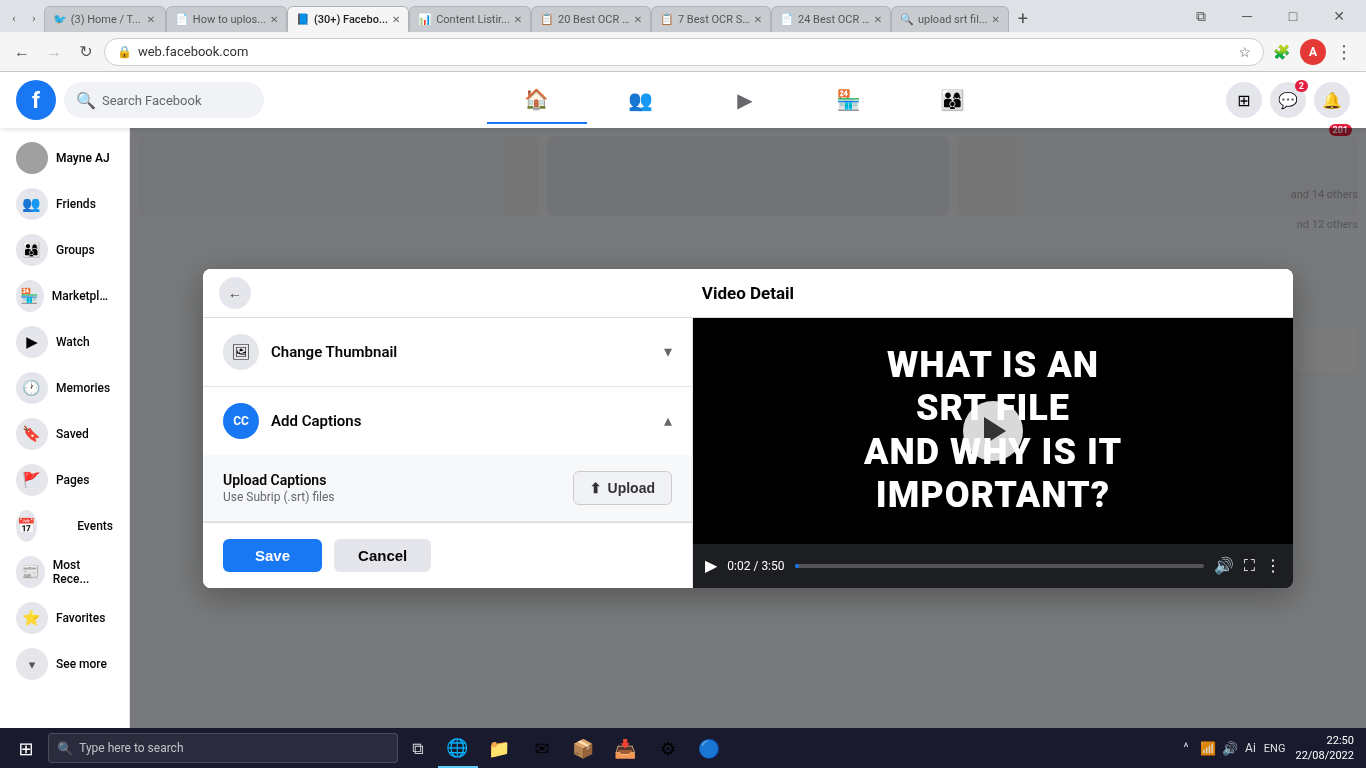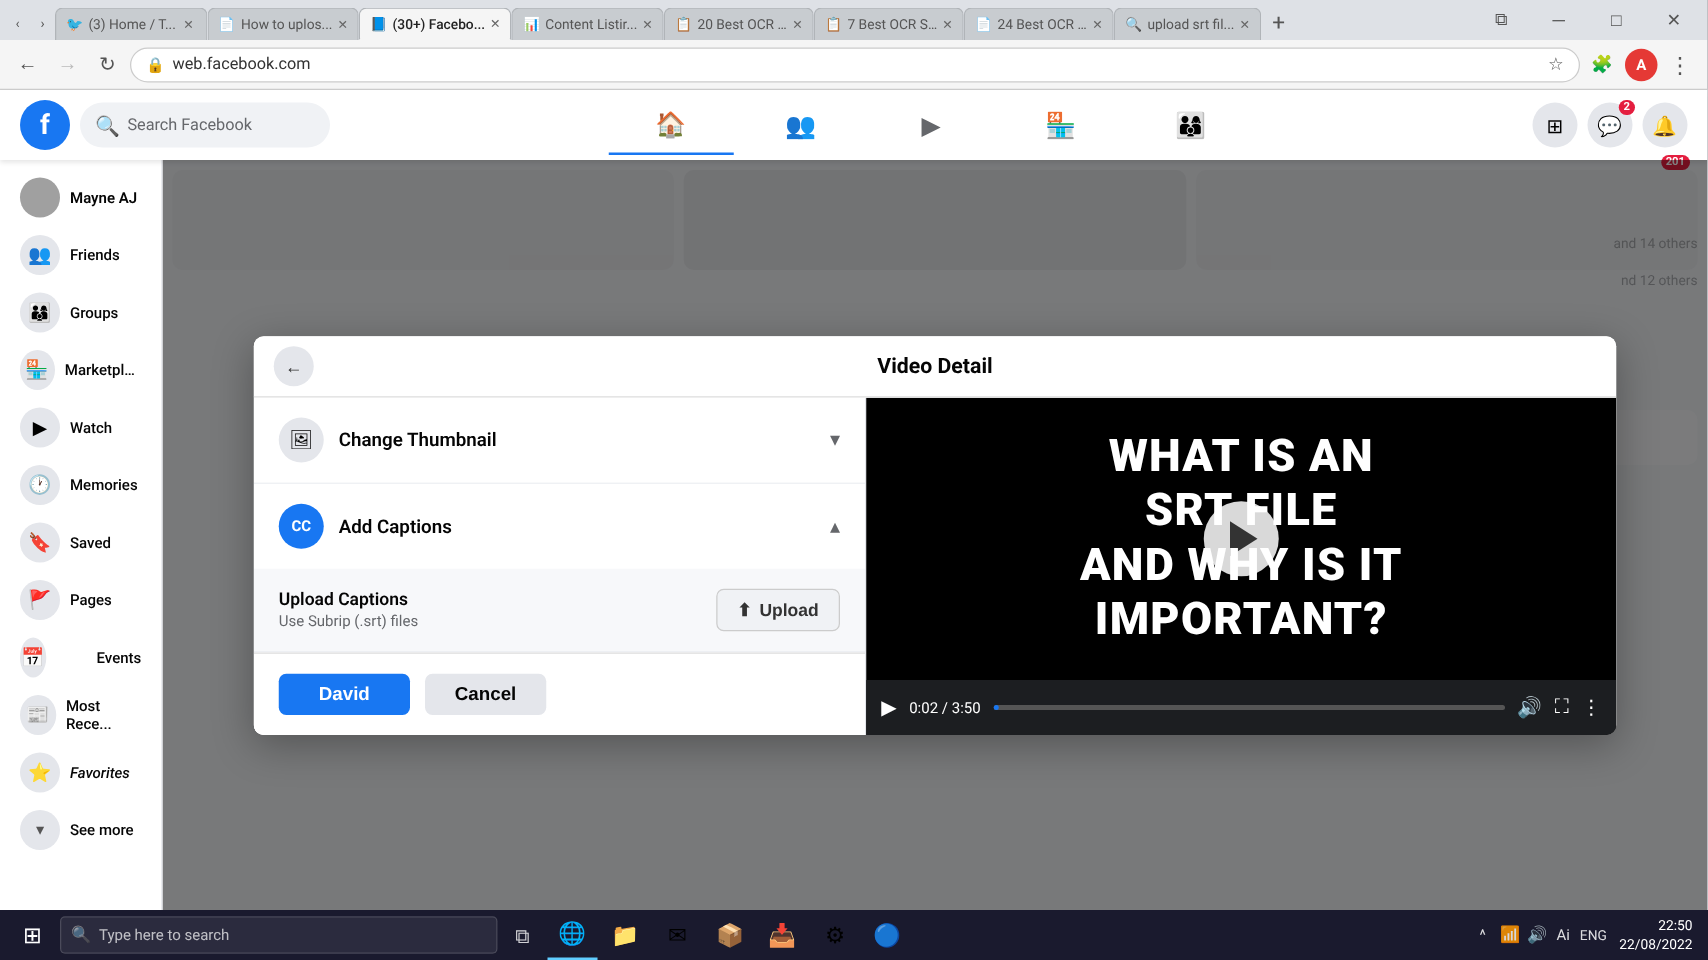--- a/index.html
+++ b/index.html
@@ -152,21 +152,21 @@
       <div style="display:flex;align-items:center;gap:8px;padding:6px 8px;border-radius:8px;cursor:pointer;margin-bottom:2px;">
         <div style="width:32px;height:32px;border-radius:50%;background:#e4e6eb;display:flex;align-items:center;justify-content:center;font-size:15px;">📅</div>
         <span style="font-size:12px;font-weight:500;color:#050505;padding-left:32px;">Events</span>
       </div>
       <div style="display:flex;align-items:center;gap:8px;padding:6px 8px;border-radius:8px;cursor:pointer;margin-bottom:2px;">
         <div style="width:32px;height:32px;border-radius:50%;background:#e4e6eb;display:flex;align-items:center;justify-content:center;font-size:15px;">📰</div>
         <span style="font-size:12px;font-weight:500;color:#050505;">Most Rece...</span>
       </div>
       <div style="display:flex;align-items:center;gap:8px;padding:6px 8px;border-radius:8px;cursor:pointer;margin-bottom:2px;">
         <div style="width:32px;height:32px;border-radius:50%;background:#e4e6eb;display:flex;align-items:center;justify-content:center;font-size:15px;">⭐</div>
-        <span style="font-size:12px;font-weight:500;color:#050505;font-style:italic;">Favorites</span>
+        <span style="font-size:12px;font-weight:500;color:#050505;">Favorites</span>
       </div>
       <div style="display:flex;align-items:center;gap:8px;padding:6px 8px;border-radius:8px;cursor:pointer;margin-bottom:2px;">
         <div style="width:32px;height:32px;border-radius:50%;background:#e4e6eb;display:flex;align-items:center;justify-content:center;font-size:13px;color:#555;">▾</div>
         <span style="font-size:12px;font-weight:500;color:#050505;">See more</span>
       </div>
     </div>
 
     <div style="flex:1;background:#f0f2f5;position:relative;overflow:hidden;">
 
       <div style="display:flex;gap:8px;padding:8px;opacity:0.3;">
@@ -217,21 +217,21 @@
                     </div>
                     <button style="display:flex;align-items:center;gap:6px;padding:8px 16px;border:1.5px solid #ccc;border-radius:6px;background:#f0f2f5;cursor:pointer;font-size:14px;font-weight:600;color:#333;">
                       <span>⬆</span>
                       <span>Upload</span>
                     </button>
                   </div>
                 </div>
               </div>
 
               <div style="display:flex;align-items:center;gap:12px;padding:16px 20px;border-top:1px solid #ddd;background:#fff;margin-top:auto;">
-                <button style="padding:8px 32px;background:#1877f2;color:#fff;border:none;border-radius:6px;font-size:15px;font-weight:600;cursor:pointer;">David</button>
+                <button style="padding:8px 32px;background:#1877f2;color:#fff;border:none;border-radius:6px;font-size:15px;font-weight:600;cursor:pointer;">Save</button>
                 <button style="padding:8px 24px;background:#e4e6eb;color:#050505;border:none;border-radius:6px;font-size:15px;font-weight:600;cursor:pointer;">Cancel</button>
               </div>
             </div>
 
             <div style="flex:1;background:#000;display:flex;flex-direction:column;">
               <div style="flex:1;display:flex;align-items:center;justify-content:center;position:relative;overflow:hidden;padding:20px;">
                 <div style="color:#fff;text-align:center;font-weight:900;font-size:36px;line-height:1.2;text-transform:uppercase;letter-spacing:1px;pointer-events:none;z-index:1;">
                   <span>WHAT IS AN</span><br>
                   <span>SRT FILE</span><br>
                   <span>AND WHY IS IT</span><br>

